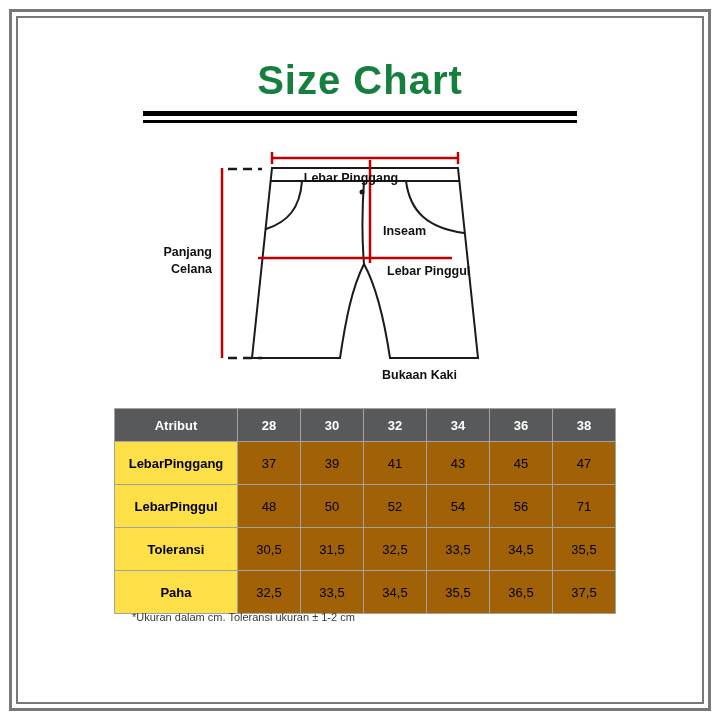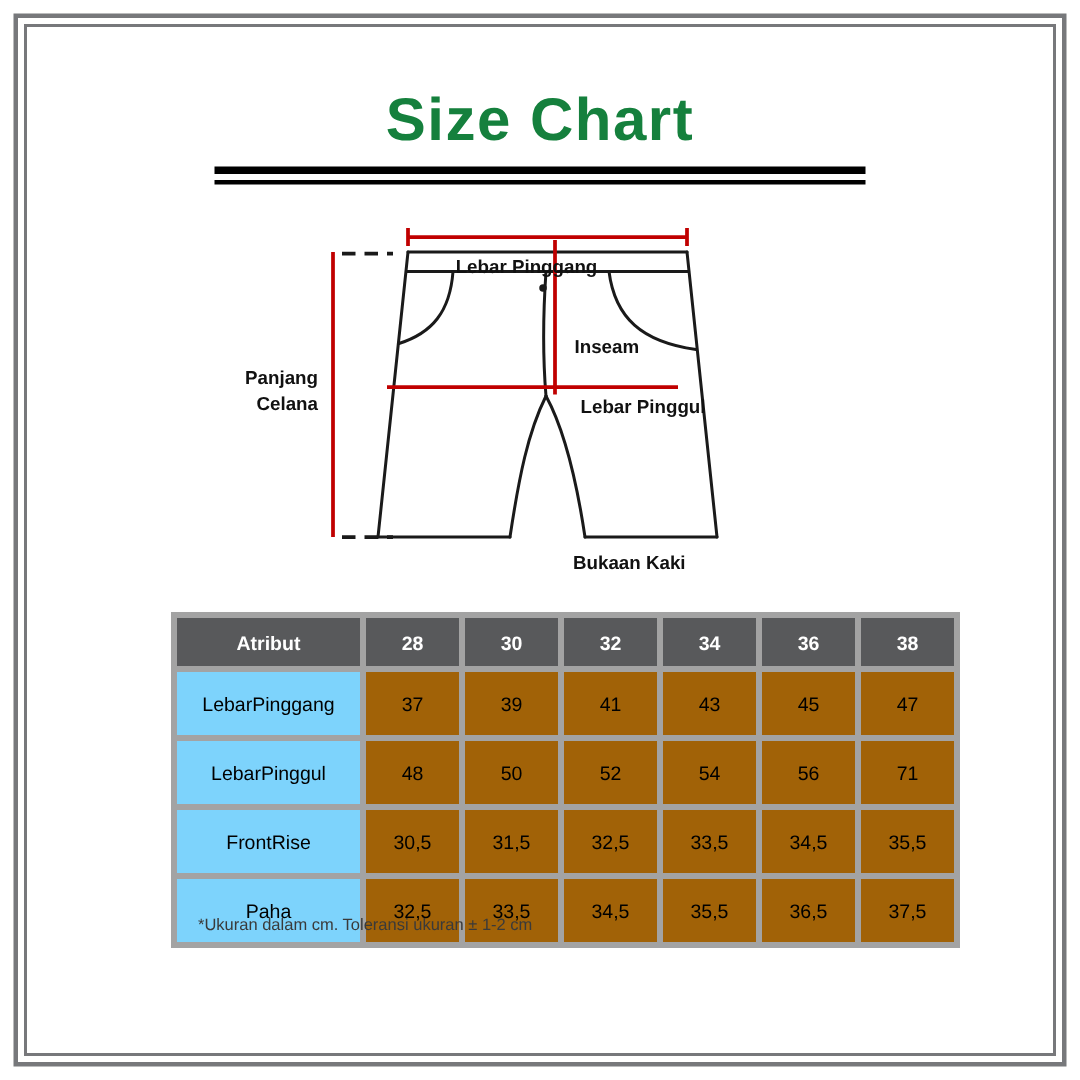--- a/index.html
+++ b/index.html
@@ -29,29 +29,29 @@
   .lbl-inseam{top:206px;left:383px;margin-top:17px;}
   .lbl-hip{top:263px;left:387px;}
   .lbl-leg{top:367px;left:382px;}
 
   table.size-table{
     position:absolute;top:408px;left:114px;
     border-collapse:collapse;table-layout:fixed;
     font-size:13px;
   }
   table.size-table th, table.size-table td{
-    border:4px solid #a3a3a3;text-align:center;vertical-align:middle;padding:0;
+    border:1px solid #a3a3a3;text-align:center;vertical-align:middle;padding:0;
   }
   table.size-table thead th{
     background:#58595b;color:#fff;font-weight:700;height:32px;
   }
   table.size-table thead th.c-attr{width:122px;}
   table.size-table thead th.c-size{width:62px;}
   table.size-table tbody th{
-    background:#7dd3fc;color:#000;font-weight:400;height:42px;margin-left:48px;
+    background:#fde047;color:#000;font-weight:700;height:42px;margin-left:48px;
   }
   table.size-table tbody td{
     background:#a16207;font-weight:400;height:42px;margin-left:38px;
   }
 
   .footnote{
     position:absolute;top:611px;left:116px;
     font-size:11px;color:#3a3a3a;margin-left:16px;
   }
 </style>
@@ -133,21 +133,21 @@
       <tr>
         <th>LebarPinggul</th>
         <td>48</td>
         <td>50</td>
         <td>52</td>
         <td>54</td>
         <td>56</td>
         <td>71</td>
       </tr>
       <tr>
-        <th>FrontRise</th>
+        <th>Toleransi</th>
         <td>30,5</td>
         <td>31,5</td>
         <td>32,5</td>
         <td>33,5</td>
         <td>34,5</td>
         <td>35,5</td>
       </tr>
       <tr>
         <th>Paha</th>
         <td>32,5</td>

